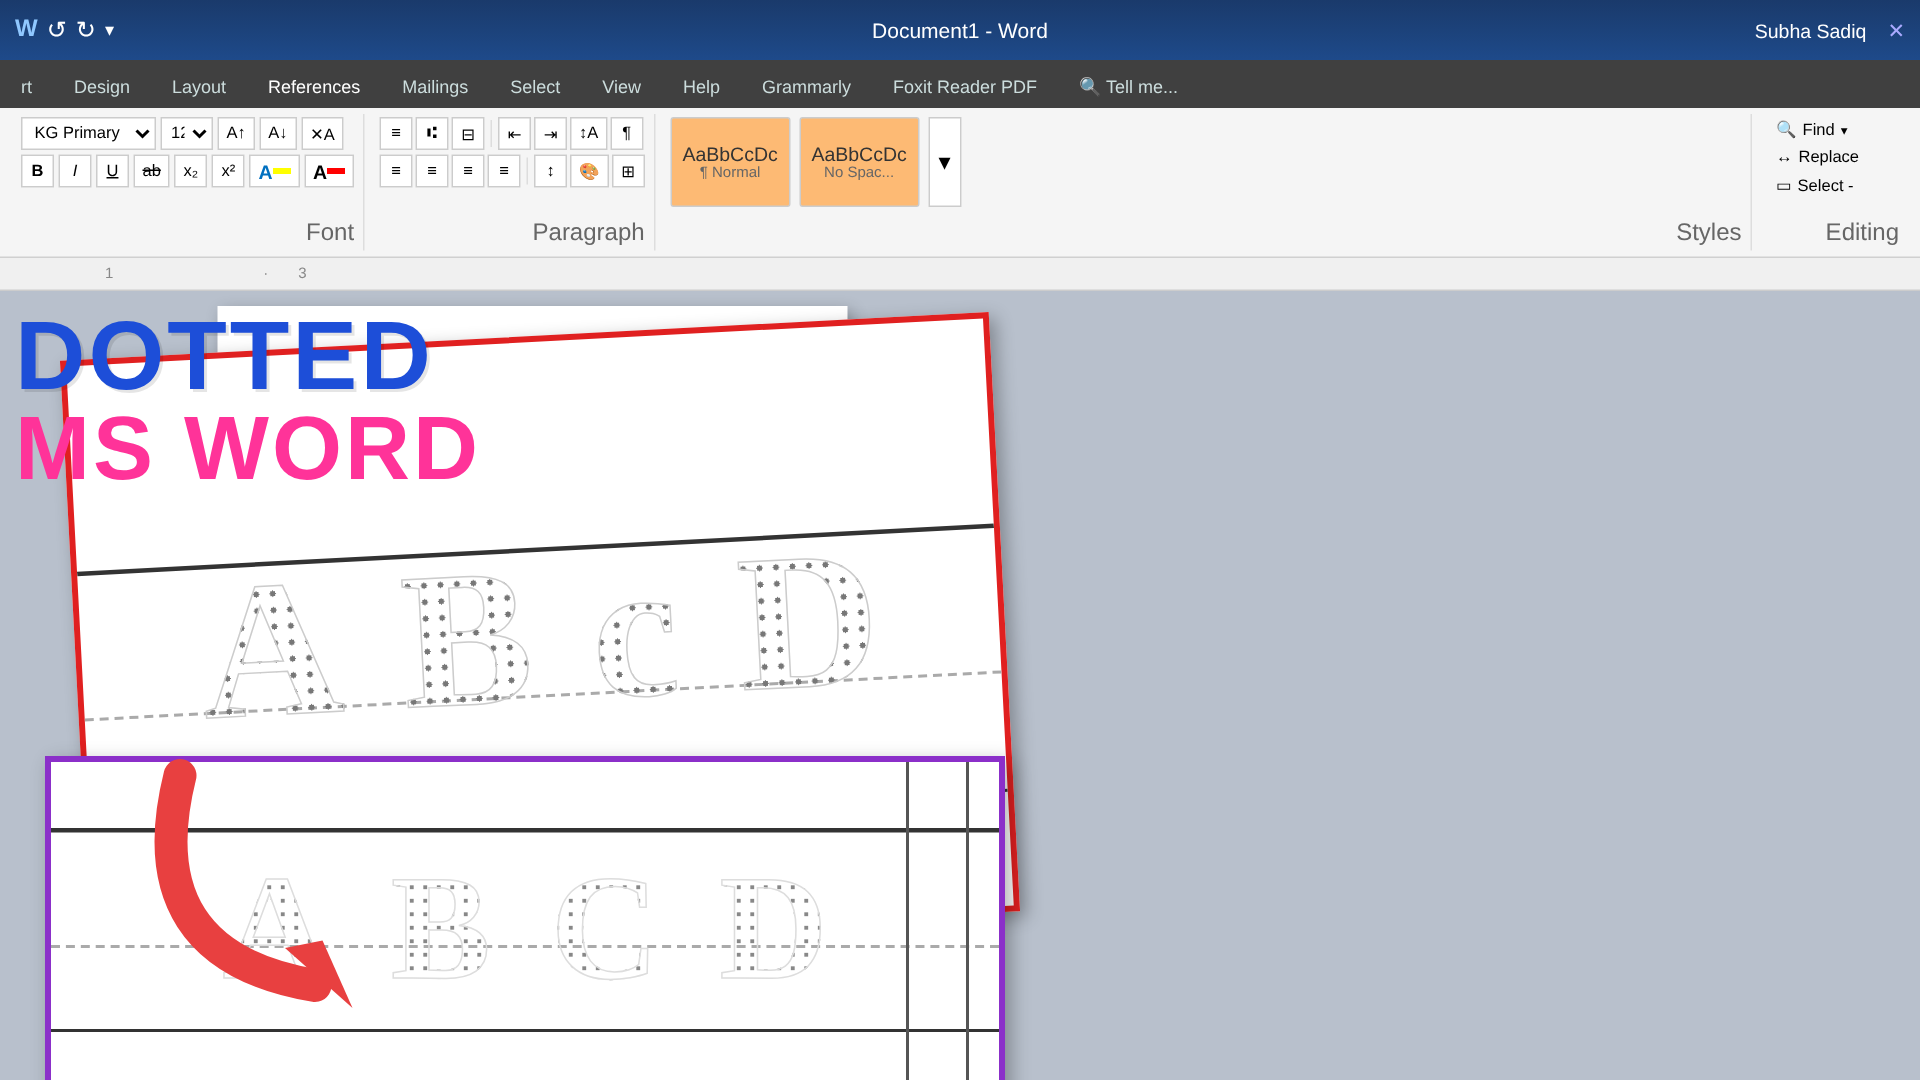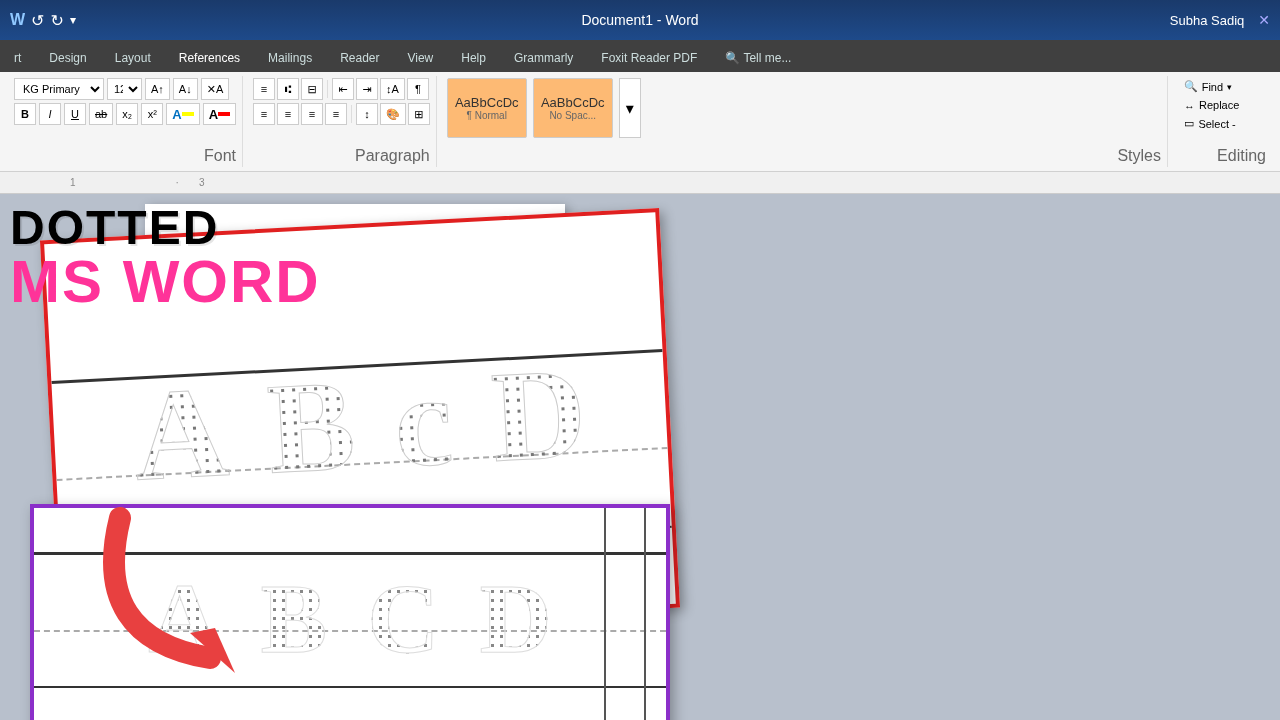--- a/index.html
+++ b/index.html
@@ -143,23 +143,23 @@
       background: #b8c0cc;
     }
 
     
     .overlay-text {
       position: absolute;
       left: 10px;
       top: 10px;
     }
     .overlay-line1 {
-      font-size: 48px;
+      font-size: 65px;
       font-weight: 900;
-      color: #000000;
+      color: #1d4ed8;
       letter-spacing: 2px;
       line-height: 1;
       text-shadow: 2px 2px 0 rgba(0,0,0,0.1);
     }
     .overlay-line2 {
       font-size: 68px;
       font-weight: 900;
       color: #ff3399;
       letter-spacing: 2px;
       line-height: 1;
@@ -260,21 +260,21 @@
     <span style="cursor:pointer;color:#aaf;font-size:14px;">✕</span>
   </div>
 </div>
 
 <div class="ribbon-tabs">
   <div class="ribbon-tab">rt</div>
   <div class="ribbon-tab">Design</div>
   <div class="ribbon-tab">Layout</div>
   <div class="ribbon-tab" style="font-weight:400;color:white;">References</div>
   <div class="ribbon-tab">Mailings</div>
-  <div class="ribbon-tab">Reader</div>
+  <div class="ribbon-tab">Select</div>
   <div class="ribbon-tab">View</div>
   <div class="ribbon-tab">Help</div>
   <div class="ribbon-tab">Grammarly</div>
   <div class="ribbon-tab">Foxit Reader PDF</div>
   <div class="ribbon-tab">🔍 Tell me...</div>
 </div>
 
 <div class="ribbon">
 
   <div style="display:flex;flex-direction:column;gap:3px;padding:2px 6px;border-right:1px solid #ddd;min-width:200px;">

